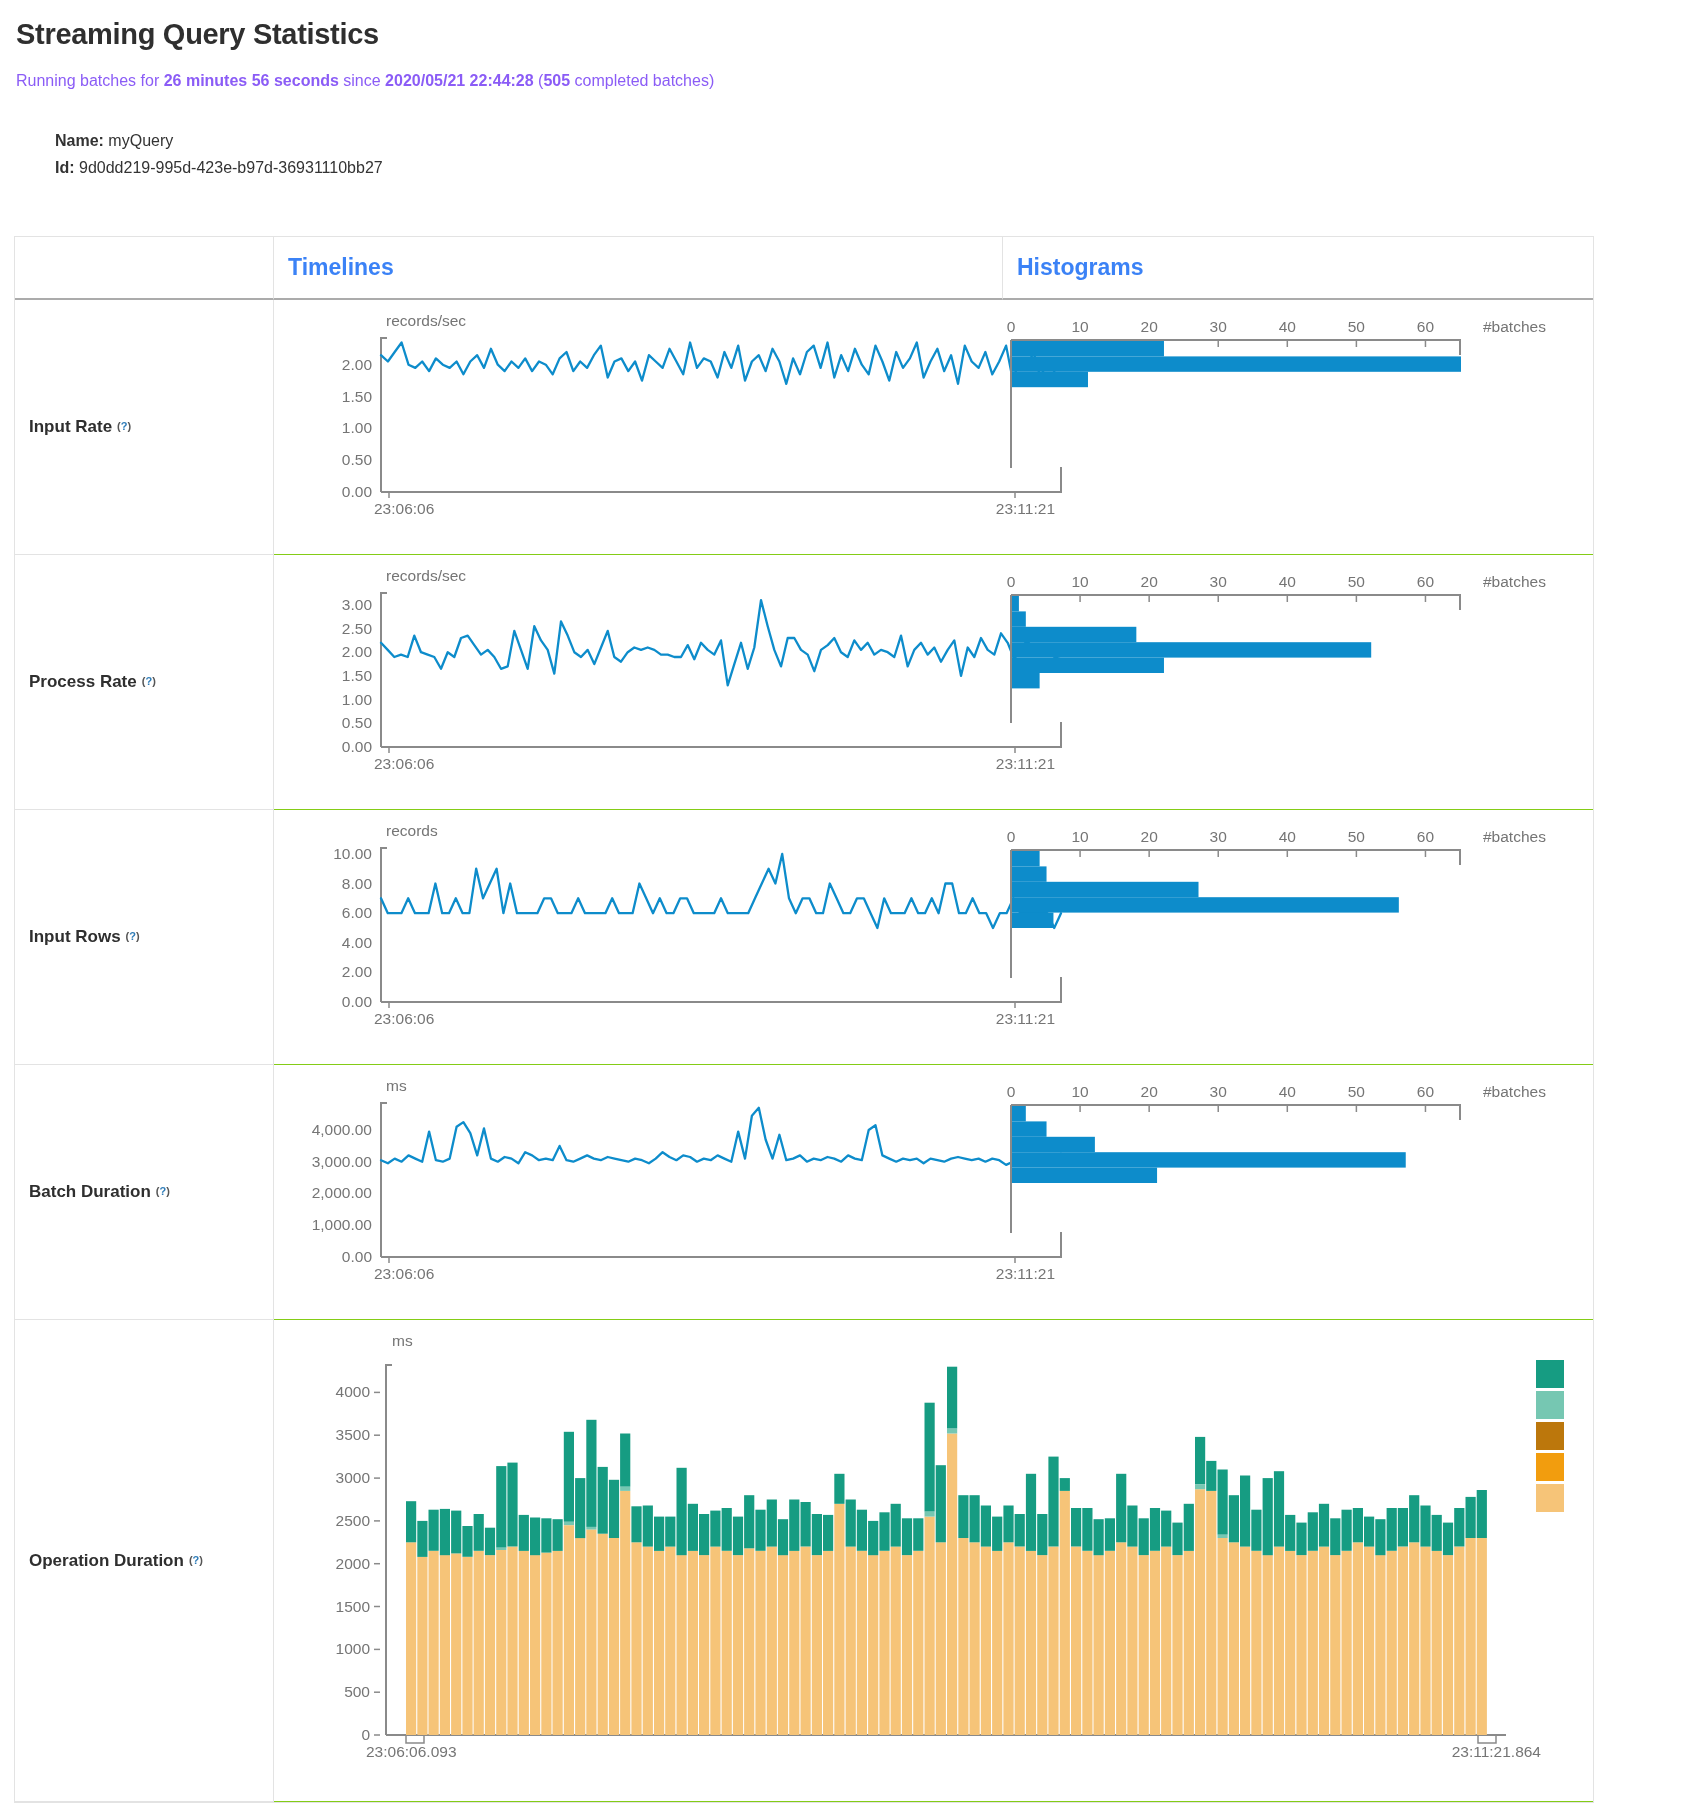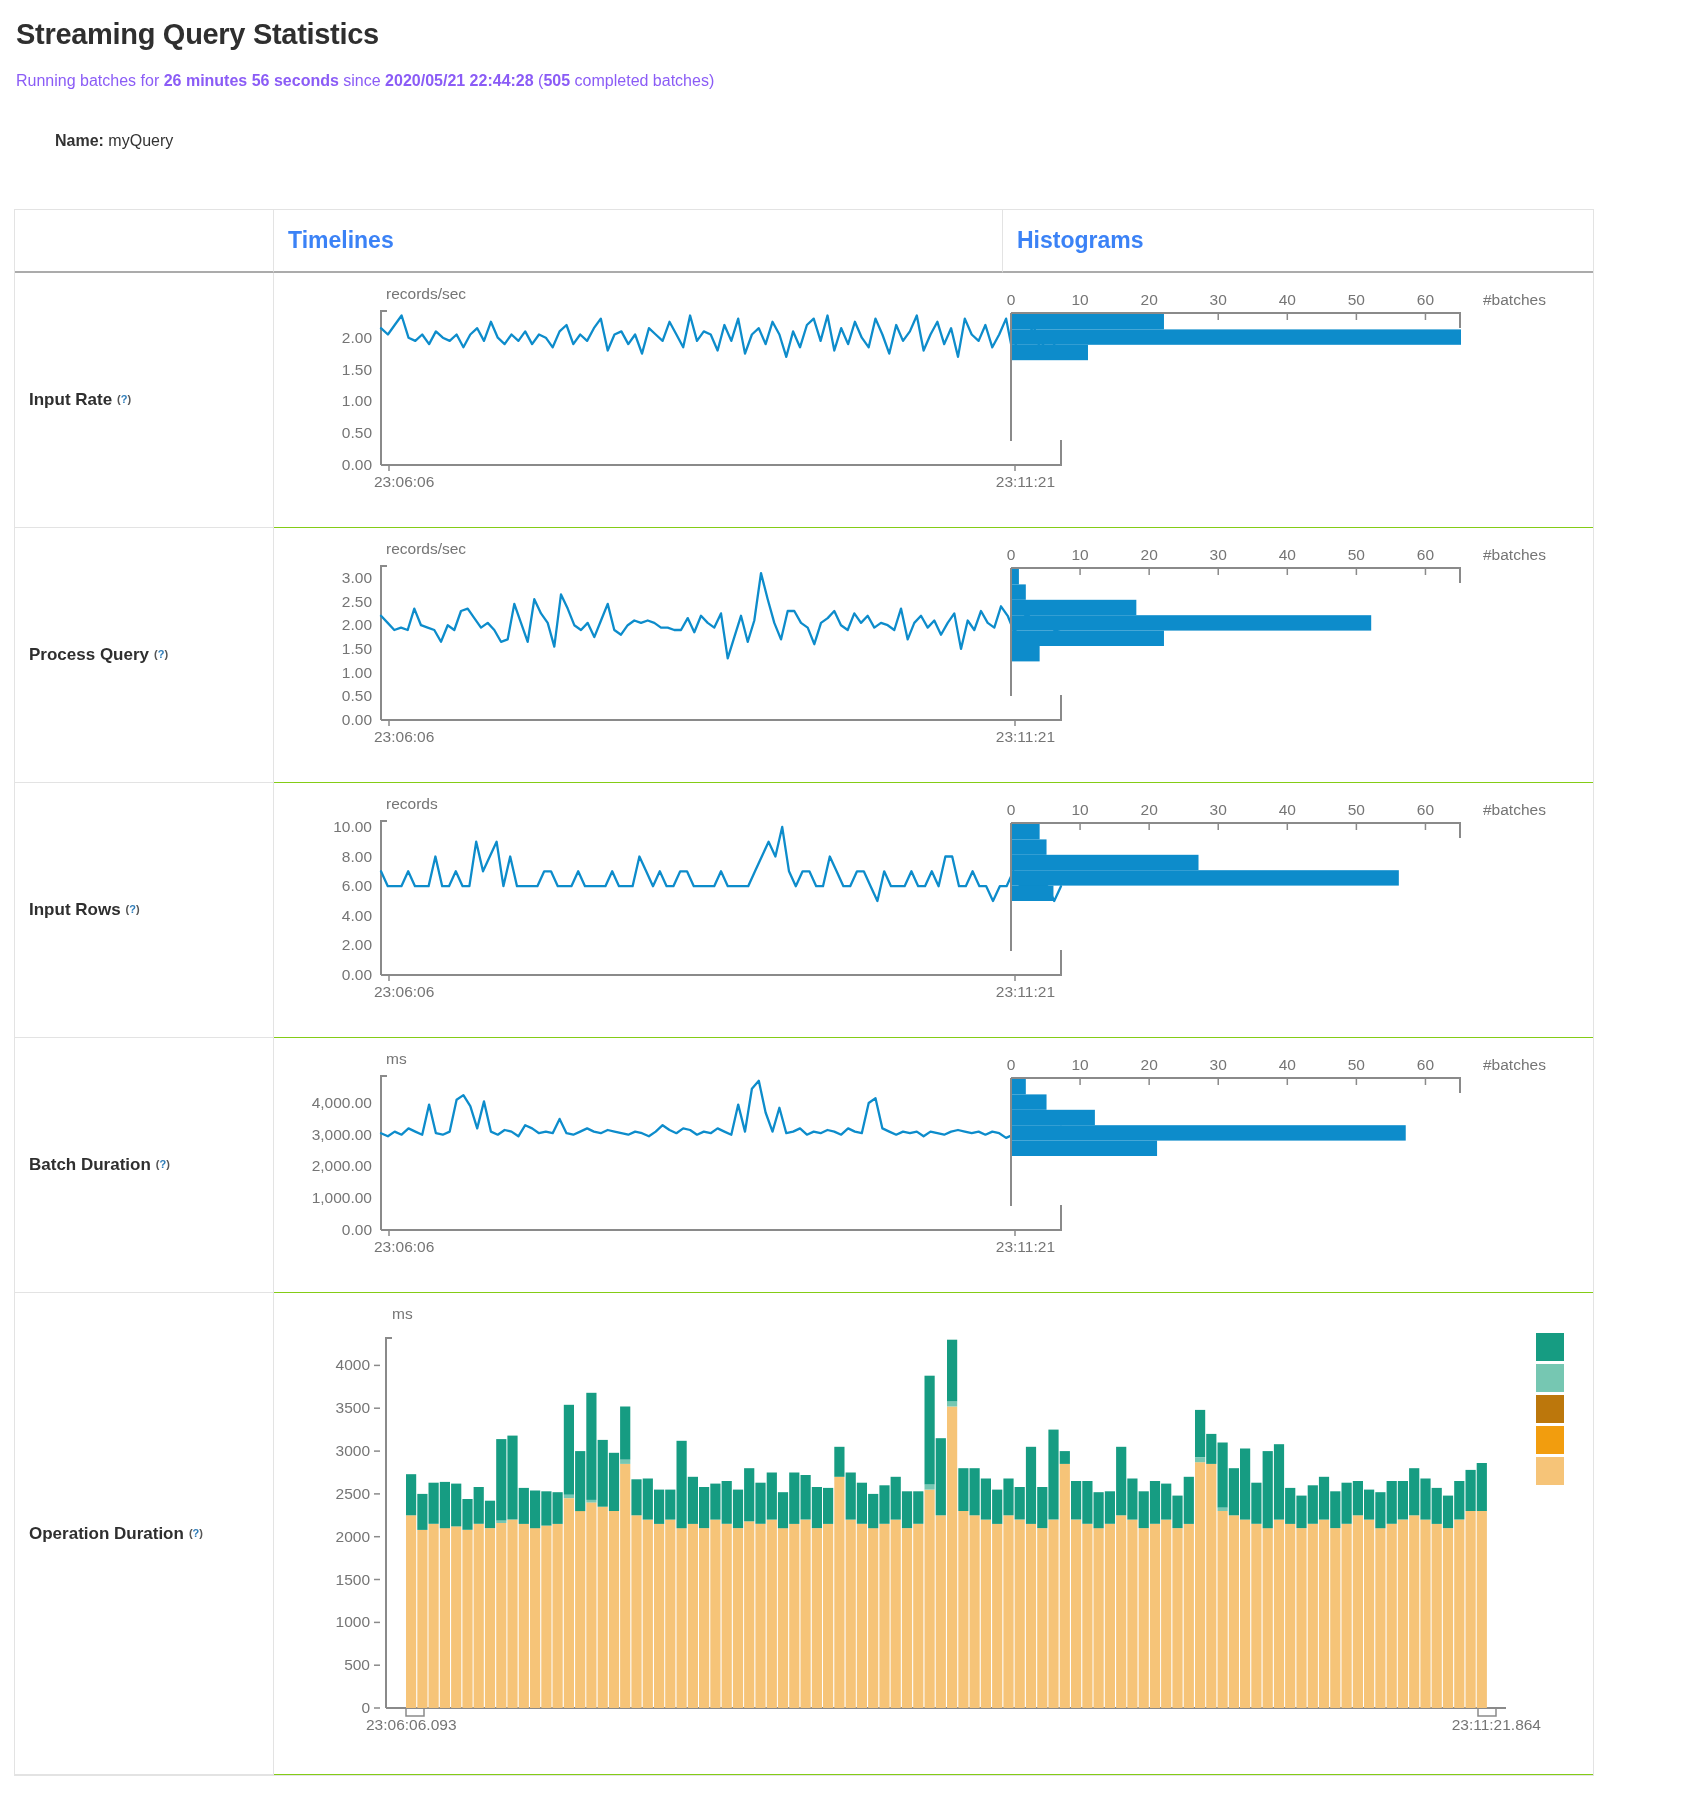--- a/index.html
+++ b/index.html
@@ -30,20 +30,21 @@
 <div class="page">
 
   <h2 class="title">Streaming Query Statistics</h2>
 
   <p class="subtitle">
     <span>Running batches for </span><b>26 minutes 56 seconds</b><span> since </span><b>2020/05/21 22:44:28</b><span> (</span><b>505</b><span> completed batches)</span>
   </p>
 
   <div class="meta">
     <div><span class="lbl">Name:</span> <span>myQuery</span></div>
+    <div><span class="lbl">Id:</span> <span>9d0dd219-995d-423e-b97d-36931110bb27</span></div>
   </div>
 
   <div class="stats-table">
     <div class="cell th corner"></div>
     <div class="cell th timelines">Timelines</div>
     <div class="cell th">Histograms</div>
 
     <div class="cell cell-label">
       <span>Input Rate</span>
       <sup class="help"><span>(</span><span class="q">?</span><span>)</span></sup>
@@ -78,21 +79,21 @@
           <text x="1151.4615384615386" y="32" text-anchor="middle" font-size="15.5" fill="#757575">60</text>
           <path d="M737,40 H1186 V55" stroke="#8a8a8a" stroke-width="2" fill="none"></path>
           <path d="M737,40 V168" stroke="#8a8a8a" stroke-width="2" fill="none"></path>
           <text x="1209" y="32" text-anchor="start" font-size="15.5" fill="#757575">#batches</text>
           <rect x="738" y="41" width="151.96923076923076" height="15.4" fill="#0d8ccb"></rect>
           <rect x="738" y="56.4" width="449" height="15.4" fill="#0d8ccb"></rect>
           <rect x="738" y="71.8" width="75.98461538461538" height="15.4" fill="#0d8ccb"></rect>
         </svg></div>
 
     <div class="cell cell-label">
-      <span>Process Query</span>
+      <span>Process Rate</span>
       <sup class="help"><span>(</span><span class="q">?</span><span>)</span></sup>
     </div>
     <div class="cell cell-chart"><svg width="1319" height="250" viewBox="0 0 1319 250">
           <text x="112" y="26" text-anchor="start" font-size="15.5" fill="#757575">records/sec</text>
           <text x="98" y="54.84615384615384" text-anchor="end" font-size="15.5" fill="#757575">3.00</text>
           <text x="98" y="78.53846153846153" text-anchor="end" font-size="15.5" fill="#757575">2.50</text>
           <text x="98" y="102.23076923076923" text-anchor="end" font-size="15.5" fill="#757575">2.00</text>
           <text x="98" y="125.92307692307692" text-anchor="end" font-size="15.5" fill="#757575">1.50</text>
           <text x="98" y="149.6153846153846" text-anchor="end" font-size="15.5" fill="#757575">1.00</text>
           <text x="98" y="173.30769230769232" text-anchor="end" font-size="15.5" fill="#757575">0.50</text>

